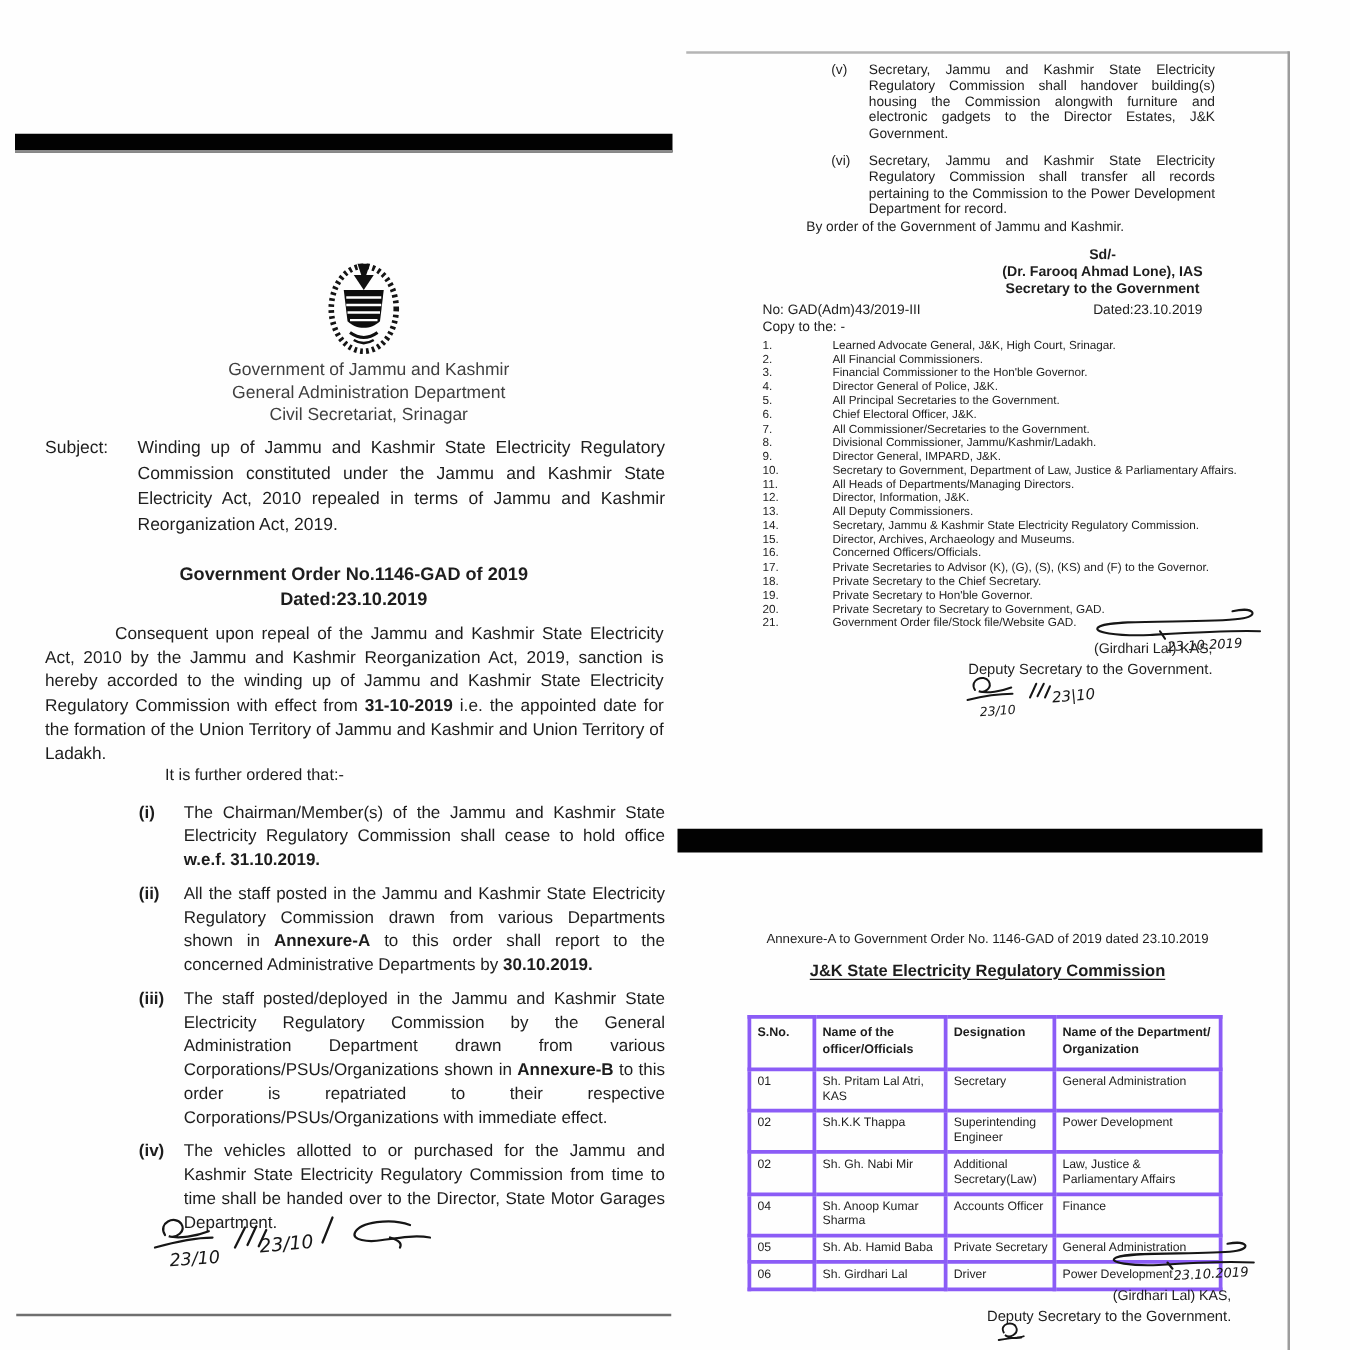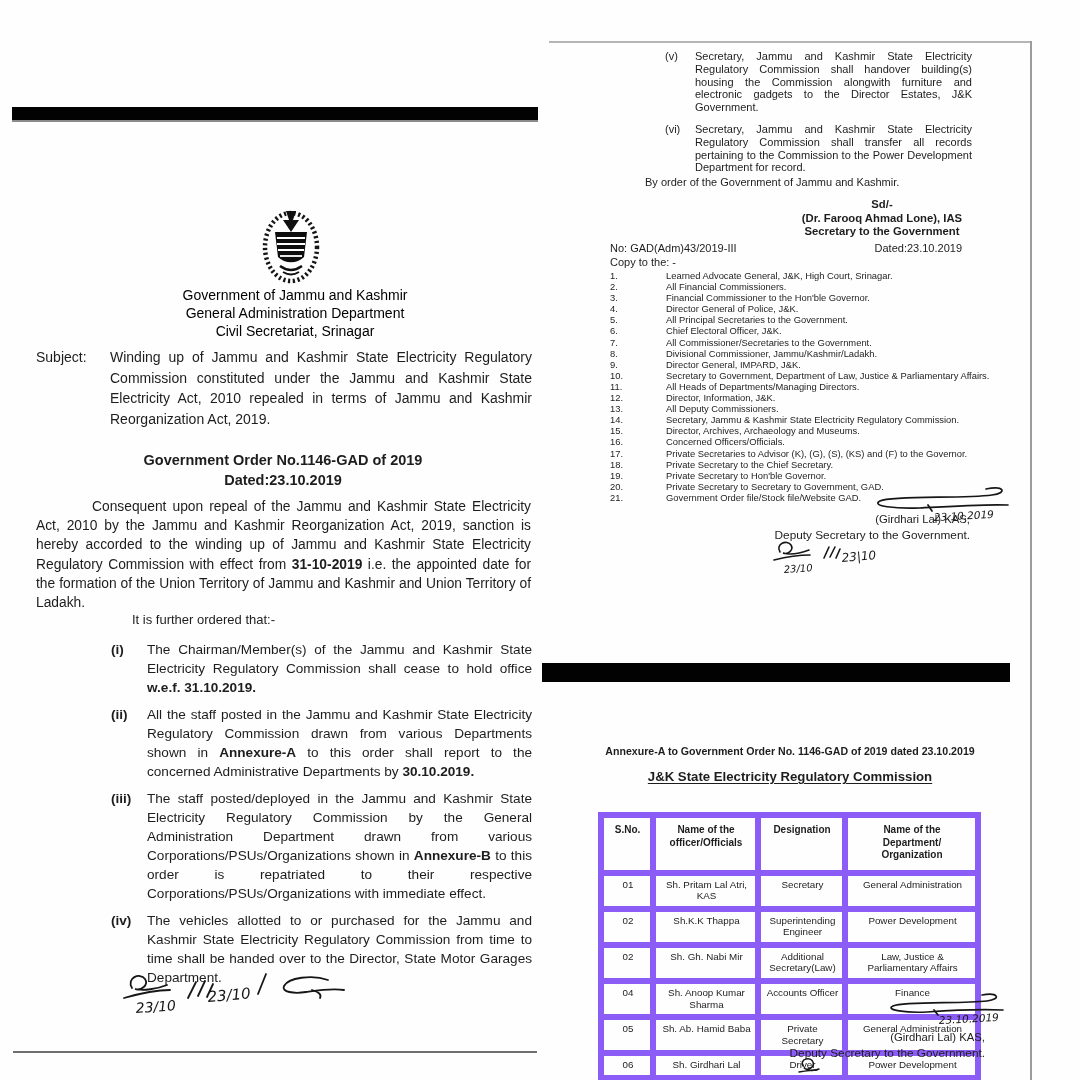--- a/index.html
+++ b/index.html
@@ -10,21 +10,21 @@
     font-family:"Liberation Sans", sans-serif;
   }
   
   .abs { position:absolute; }
   .b { font-weight:bold; }
   svg { display:block; }
 
   
   .bar1 { left:12px; top:107px; width:526px; height:15px; background:#020202; border-bottom:2px solid #8b8b8b; }
   .emblem { left:252px; top:208px; width:78px; height:76px; }
-  .hdr { left:60px; top:286px; width:470px; text-align:center; font-size:14px; line-height:18px; color:#000000; }
+  .hdr { left:60px; top:286px; width:470px; text-align:center; font-size:14px; line-height:18px; color:#404040; }
   .subject { left:36px; top:347px; width:496px; display:flex; font-size:14px; line-height:20.5px; }
   .subject .lbl { width:74px; flex:0 0 74px; }
   .subject .txt { flex:1; text-align:justify; }
   .order-head { left:36px; top:450px; width:494px; text-align:center; font-weight:bold; font-size:14.5px; line-height:20px; }
   .para { left:36px; top:497px; width:495px; font-size:13.8px; line-height:19.2px; text-align:justify; text-indent:56px; }
   .further { left:132px; top:612px; font-size:13px;text-align:center; }
   .items1 { left:111px; top:640px; width:421px; }
   .item1 { display:flex; margin-bottom:8px; font-size:13.6px; line-height:19px; }
   .item1 .lbl { width:36px; flex:0 0 36px; font-weight:bold; }
   .item1 .txt { flex:1; text-align:justify; }
@@ -48,24 +48,24 @@
   .ci-txt { flex:1;margin-left:28px; }
   .sigflo2 { left:866px; top:483px; width:152px; height:46px; }
   .gl-name2 { left:760px; top:513px; width:210px; text-align:right; font-size:11.3px; }
   .gl-title2 { left:650px; top:528px; width:320px; text-align:right; font-size:11.8px; }
   .scribble2 { left:768px; top:540px; width:125px; height:42px; }
 
   
   .bar2 { left:542px; top:663px; width:468px; height:19px; background:#020202; }
 
   
-  .annex-head { left:560px; top:745px; width:460px; text-align:center; font-weight:bold; font-size:10.6px; }
+  .annex-head { left:560px; top:745px; width:460px; text-align:center; font-weight:normal; font-size:10.6px; }
   .annex-title { left:560px; top:769px; width:460px; text-align:center; font-weight:bold; font-size:13.2px; text-decoration:underline; text-underline-offset:2px; }
   .tbl { left:598px; top:812px; width:377px; border-collapse:collapse; table-layout:fixed; }
-  .tbl th, .tbl td { border:6px solid #8b5cf6; vertical-align:top; text-align:center; }
+  .tbl th, .tbl td { border:3px solid #8b5cf6; vertical-align:top; text-align:left; }
   .tbl th { font-size:10px; font-weight:bold; line-height:12.5px; padding:6px 4px 8px 5px; }
   .tbl td { font-size:9.8px; line-height:11.6px; padding:3px 3px 4px 5px; }
   .c0 { width:52px; } .c1 { width:105px; } .c2 { width:87px; } .c3 { width:133px; }
   .sigflo3 { left:882px; top:990px; width:128px; height:42px; }
   .gl-name3 { left:770px; top:1031px; width:215px; text-align:right; font-size:11.3px; }
   .gl-title3 { left:660px; top:1046px; width:325px; text-align:right; font-size:11.8px; }
   .scribble3 { left:793px; top:1056px; width:30px; height:22px; }
 
   .hw { font-style:italic; font-family:"DejaVu Sans", sans-serif; }
 </style>

